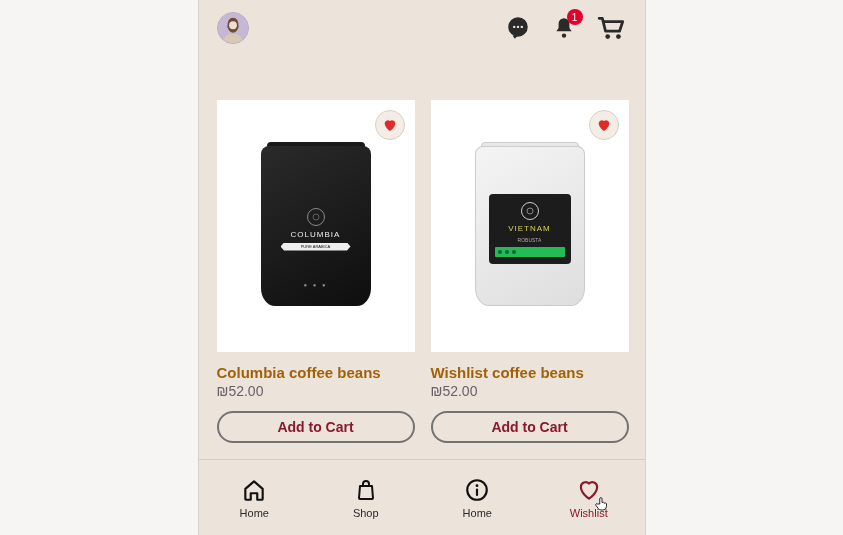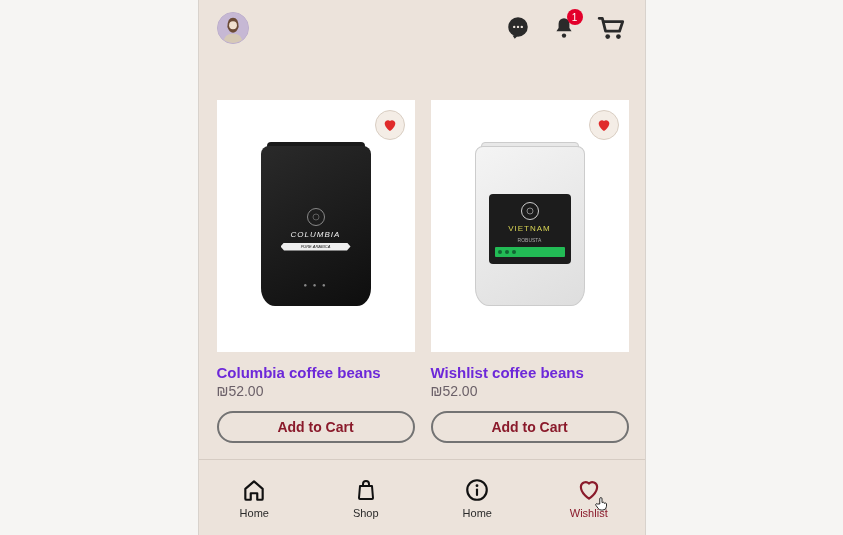--- a/index.html
+++ b/index.html
@@ -92,21 +92,21 @@
   }
   .bag-black .bag-top { background:#1a1a1a; }
   .bag-white .bag-top { background:#e8e8e8; border:1px solid #ccc; }
   .bag-label {
     position: absolute;
     left: 14px; right: 14px; top: 48px; height: 70px;
     border-radius: 4px;
     display: flex; flex-direction: column; align-items: center; justify-content: center;
     gap: 4px;
   }
-  .bag-black .bag-label { background: rgba(0,0,0,0); font-style: italic; }
+  .bag-black .bag-label { background: rgba(0,0,0,0); }
   .bag-white .bag-label { background: #1c1c1c; }
   .logo-circ {
     width: 18px; height: 18px; border-radius: 50%;
     border: 1px solid #888;
     display:flex;align-items:center;justify-content:center;
   }
   .bag-title {
     font-size: 8px; letter-spacing: 1px;
     color: #eee;
   }
@@ -118,21 +118,21 @@
     display:flex;align-items:center;justify-content:center;
   }
   .ribbon span{font-size:4px;color:#111;}
   .dots { font-size:6px; color:#888; letter-spacing:2px; position:absolute; bottom:18px; left:0; right:0; text-align:center;}
   .vn-strip{ width:70px; height:10px; background:#2b5; border-radius:1px; display:flex; align-items:center; justify-content:flex-start; padding:0 3px; gap:3px;}
   .vn-strip .d{width:4px;height:4px;border-radius:50%;background:#163;}
   .card-name {
     margin-top: 12px;
     font-size: 15px;
     font-weight: 600;
-    color: #6d28d9;
+    color: #a16207;
   }
   .card-price {
     margin-top: 2px;
     font-size: 14px;
     color: #6b6068;
   }
   .add-btn {
     margin-top: 12px;
     width: 100%;
     height: 32px;

